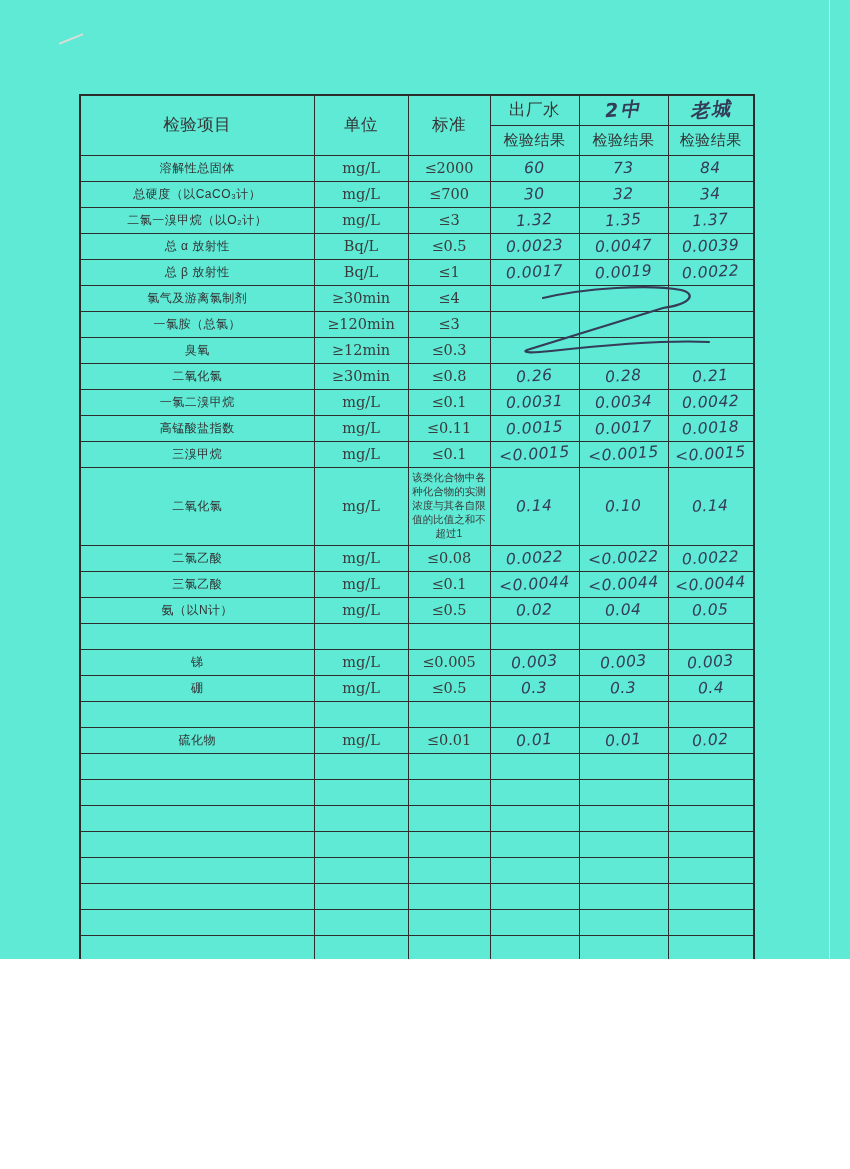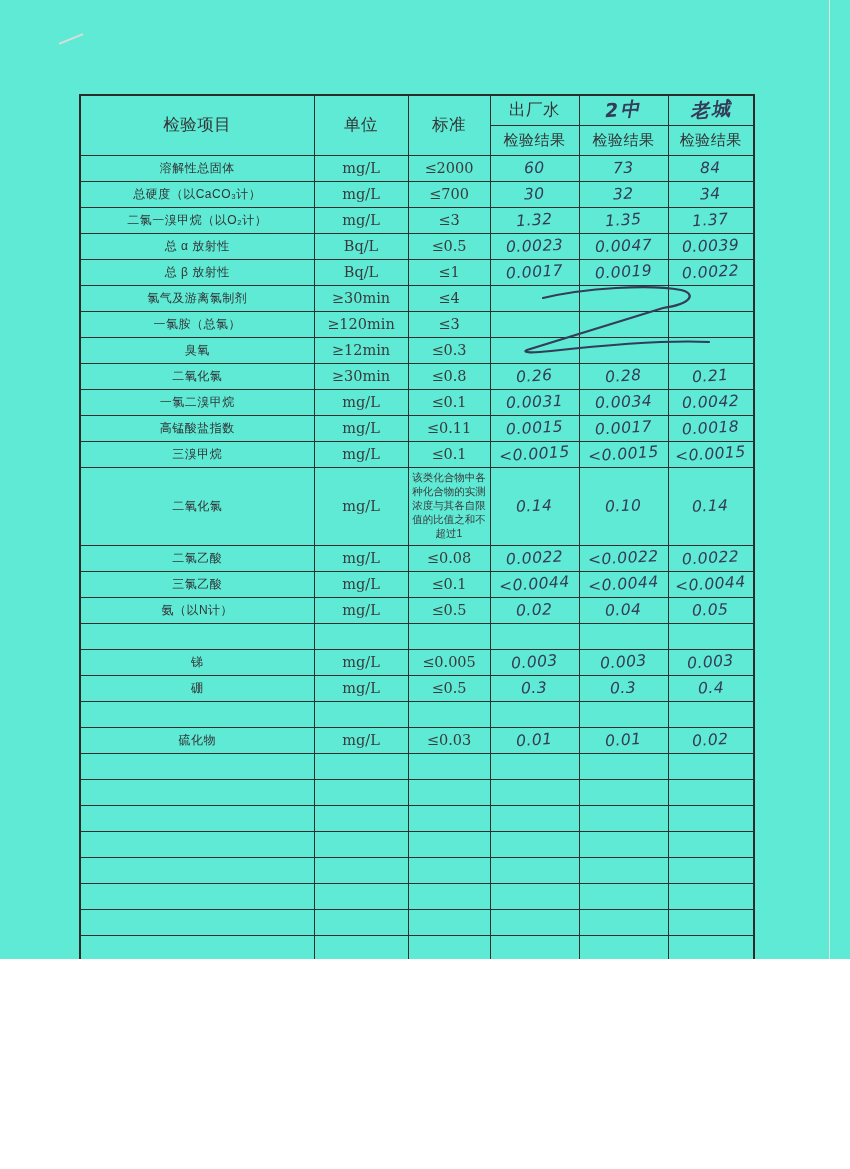--- a/index.html
+++ b/index.html
@@ -250,21 +250,21 @@
             <td class="printed-cjk"></td>
             <td class="printed-latin"></td>
             <td class="printed-latin"></td>
             <td><span class="hw" style="transform: rotate(-3deg);"></span></td>
             <td><span class="hw" style="transform: rotate(-3deg);"></span></td>
             <td><span class="hw" style="transform: rotate(-3deg);"></span></td>
           </tr>
           <tr class="data-row">
             <td class="printed-cjk">硫化物</td>
             <td class="printed-latin">mg/L</td>
-            <td class="printed-latin">≤0.03</td>
+            <td class="printed-latin">≤0.01</td>
             <td><span class="hw" style="transform: rotate(-4deg);">0.01</span></td>
             <td><span class="hw" style="transform: rotate(-4deg);">0.01</span></td>
             <td><span class="hw" style="transform: rotate(-4deg);">0.02</span></td>
           </tr>
           <tr class="data-row">
             <td class="printed-cjk"></td>
             <td class="printed-latin"></td>
             <td class="printed-latin"></td>
             <td><span class="hw" style="transform: rotate(-2deg);"></span></td>
             <td><span class="hw" style="transform: rotate(-2deg);"></span></td>

